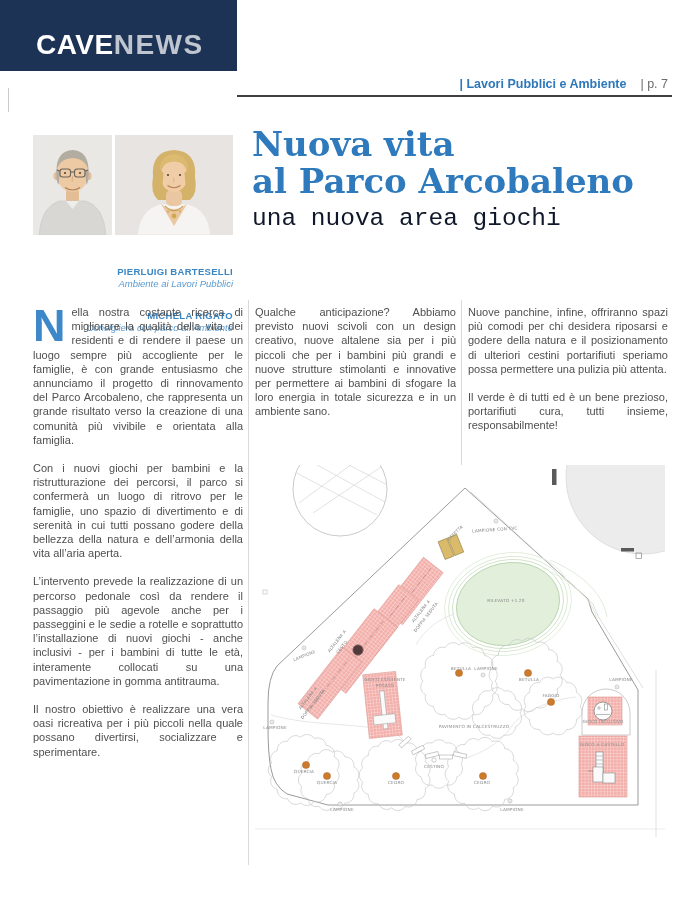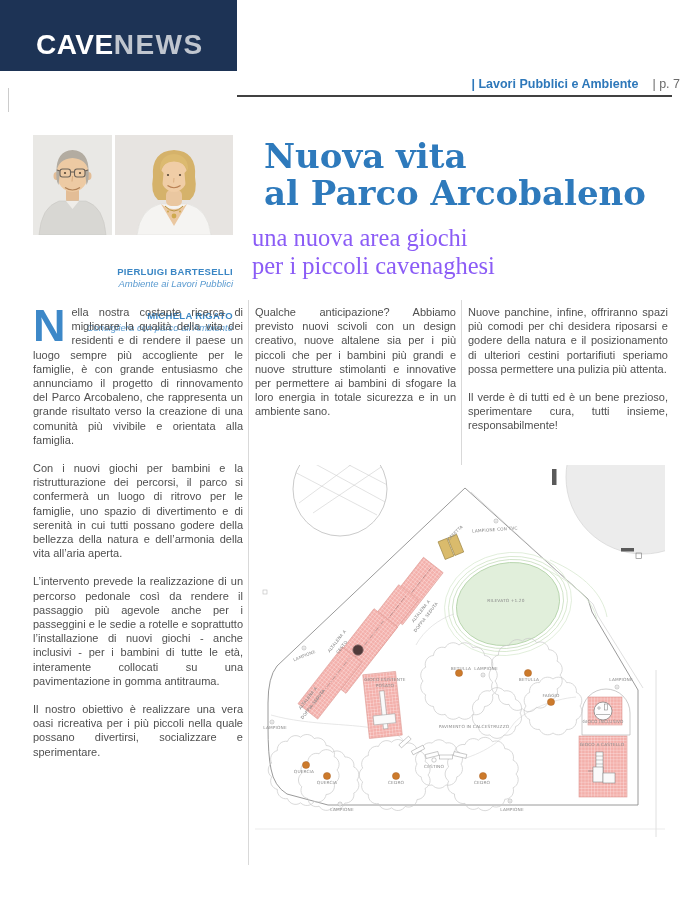--- a/index.html
+++ b/index.html
@@ -4,38 +4,38 @@
 <style>
   html,body{margin:0;padding:0;background:#ffffff;}
   .page{position:relative;width:700px;height:900px;background:#ffffff;overflow:hidden;
         font-family:"Liberation Sans",sans-serif;}
   
   .brandbox{position:absolute;left:0;top:0;width:237px;height:71px;background:#1d3355;
             display:flex;align-items:flex-end;padding:0 0 12px 36px;box-sizing:border-box;}
   .brand-bold{color:#ffffff;font-weight:bold;font-size:28px;letter-spacing:.5px;line-height:1;}
   .brand-light{color:rgba(255,255,255,.72);font-weight:700;font-size:28px;letter-spacing:1.5px;line-height:1;}
   .header-rule{position:absolute;left:237px;top:95px;width:435px;height:2px;background:#414141;}
-  .section-line{position:absolute;top:77px;right:20px;font-size:12.5px;line-height:14px;white-space:nowrap;}
+  .section-line{position:absolute;top:77px;right:32px;font-size:12.5px;line-height:14px;white-space:nowrap;}
   .section-label{color:#2e78ba;font-weight:bold;}
   .page-num{color:#6b6b6b;font-weight:normal;margin-left:14px;}
   .corner-tick{position:absolute;left:8px;top:88px;width:1px;height:24px;background:#cccccc;}
   
   .photo{position:absolute;top:135px;height:100px;overflow:hidden;}
   .photo svg{display:block;width:100%;height:100%;}
   .photo-man{left:33px;width:79px;}
   .photo-woman{left:115px;width:118px;}
   .authors{position:absolute;left:33px;top:246px;width:200px;text-align:right;}
   .author{margin-bottom:7px;}
   .author-name{color:#3a86c4;font-weight:bold;font-size:9.5px;letter-spacing:.3px;line-height:12px;margin-top:20px;}
   .author-role{color:#5b9bd0;font-style:italic;font-size:9.5px;line-height:12px;}
   
   .headline{position:absolute;left:252px;top:126px;width:420px;}
-  .headline h1{margin:12px;font-family:"DejaVu Serif",serif;font-weight:bold;color:#2e7abc;
+  .headline h1{margin:0;font-family:"DejaVu Serif",serif;font-weight:bold;color:#2e7abc;
                font-size:34px;line-height:37px;}
-  .headline .sub{margin-top:5px;font-family:Liberation Serif, serif;color:#8b5cf6;
+  .headline .sub{margin-top:5px;font-family:Liberation Mono, monospace;color:#0f172a;
                  font-size:24.5px;line-height:27.5px;}
   
   .col{position:absolute;top:305px;}
   .col p{margin:0 0 14px 0;font-size:11px;line-height:14.2px;color:#4f4f4f;
          text-align:justify;hyphens:auto;-webkit-hyphens:auto;}
   .col p.nogap{margin-bottom:0;}
   .col1{left:33px;width:210px;}
   .col2{left:255px;width:201px;}
   .col3{left:468px;width:200px;}
   .dc{float:left;font-size:45px;line-height:38px;font-weight:bold;color:#3d88c8;
@@ -119,38 +119,38 @@
     <div class="author">
       <div class="author-name">MICHELA RIGATO</div>
       <div class="author-role">Consigliera con parco all’Ambiente</div>
     </div>
   </div>
 
   <div class="headline">
     <h1><span>Nuova vita</span><br>
     <span>al Parco Arcobaleno</span></h1>
     <div class="sub"><span>una nuova area giochi</span><br>
-    <span>per i piccoli cavenaghesi</span></div>
+    </div>
   </div>
 
   <div class="vsep vsep1"></div>
   <div class="vsep vsep2"></div>
 
   <div class="col col1">
     <p><span class="dc">N</span><span>ella nostra costante ricerca di migliorare la qualità della vita dei residenti e di rendere il paese un luogo sempre più accogliente per le famiglie, è con grande entusiasmo che annunciamo il progetto di rinnovamento del Parco Arcobaleno, che rappresenta un grande risultato verso la creazione di una comunità più vivibile e orientata alla famiglia.</span></p>
     <p>Con i nuovi giochi per bambini e la ristrutturazione dei percorsi, il parco si confermerà un luogo di ritrovo per le famiglie, uno spazio di divertimento e di serenità in cui tutti possano godere della bellezza della natura e dell’armonia della vita all’aria aperta.</p>
     <p>L’intervento prevede la realizzazione di un percorso pedonale così da rendere il passaggio più agevole anche per i passeggini e le sedie a rotelle e soprattutto l’installazione di nuovi giochi - anche inclusivi - per i bambini di tutte le età, interamente collocati su una pavimentazione in gomma antitrauma.</p>
     <p>Il nostro obiettivo è realizzare una vera oasi ricreativa per i più piccoli nella quale possano divertirsi, socializzare e sperimentare.</p>
   </div>
   <div class="col col2">
     <p>Qualche anticipazione? Abbiamo previsto nuovi scivoli con un design creativo, nuove altalene sia per i più piccoli che per i bambini più grandi e nuove strutture stimolanti e innovative per permettere ai bambini di sfogare la loro energia in totale sicurezza e in un ambiente sano.</p>
   </div>
   <div class="col col3">
     <p>Nuove panchine, infine, offriranno spazi più comodi per chi desidera riposarsi e godere della natura e il posizionamento di ulteriori cestini portarifiuti speriamo possa permettere una pulizia più attenta.</p>
-    <p>Il verde è di tutti ed è un bene prezioso, sperimentare cura, tutti insieme, responsabilmente!</p>
+    <p>Il verde è di tutti ed è un bene prezioso, portarifiuti cura, tutti insieme, responsabilmente!</p>
   </div>
 
   <div class="plan">
     <svg id="plan-svg" viewBox="0 0 410 410">
       <defs>
         <pattern id="pinkgrid" width="3.2" height="3.2" patternUnits="userSpaceOnUse">
           <rect width="3.2" height="3.2" fill="#f3b0ab"></rect>
           <path d="M0 0 H3.2 M0 0 V3.2" stroke="#ffffff" stroke-width="0.55" opacity="0.85"></path>
         </pattern>
         <clipPath id="hatchclip">

